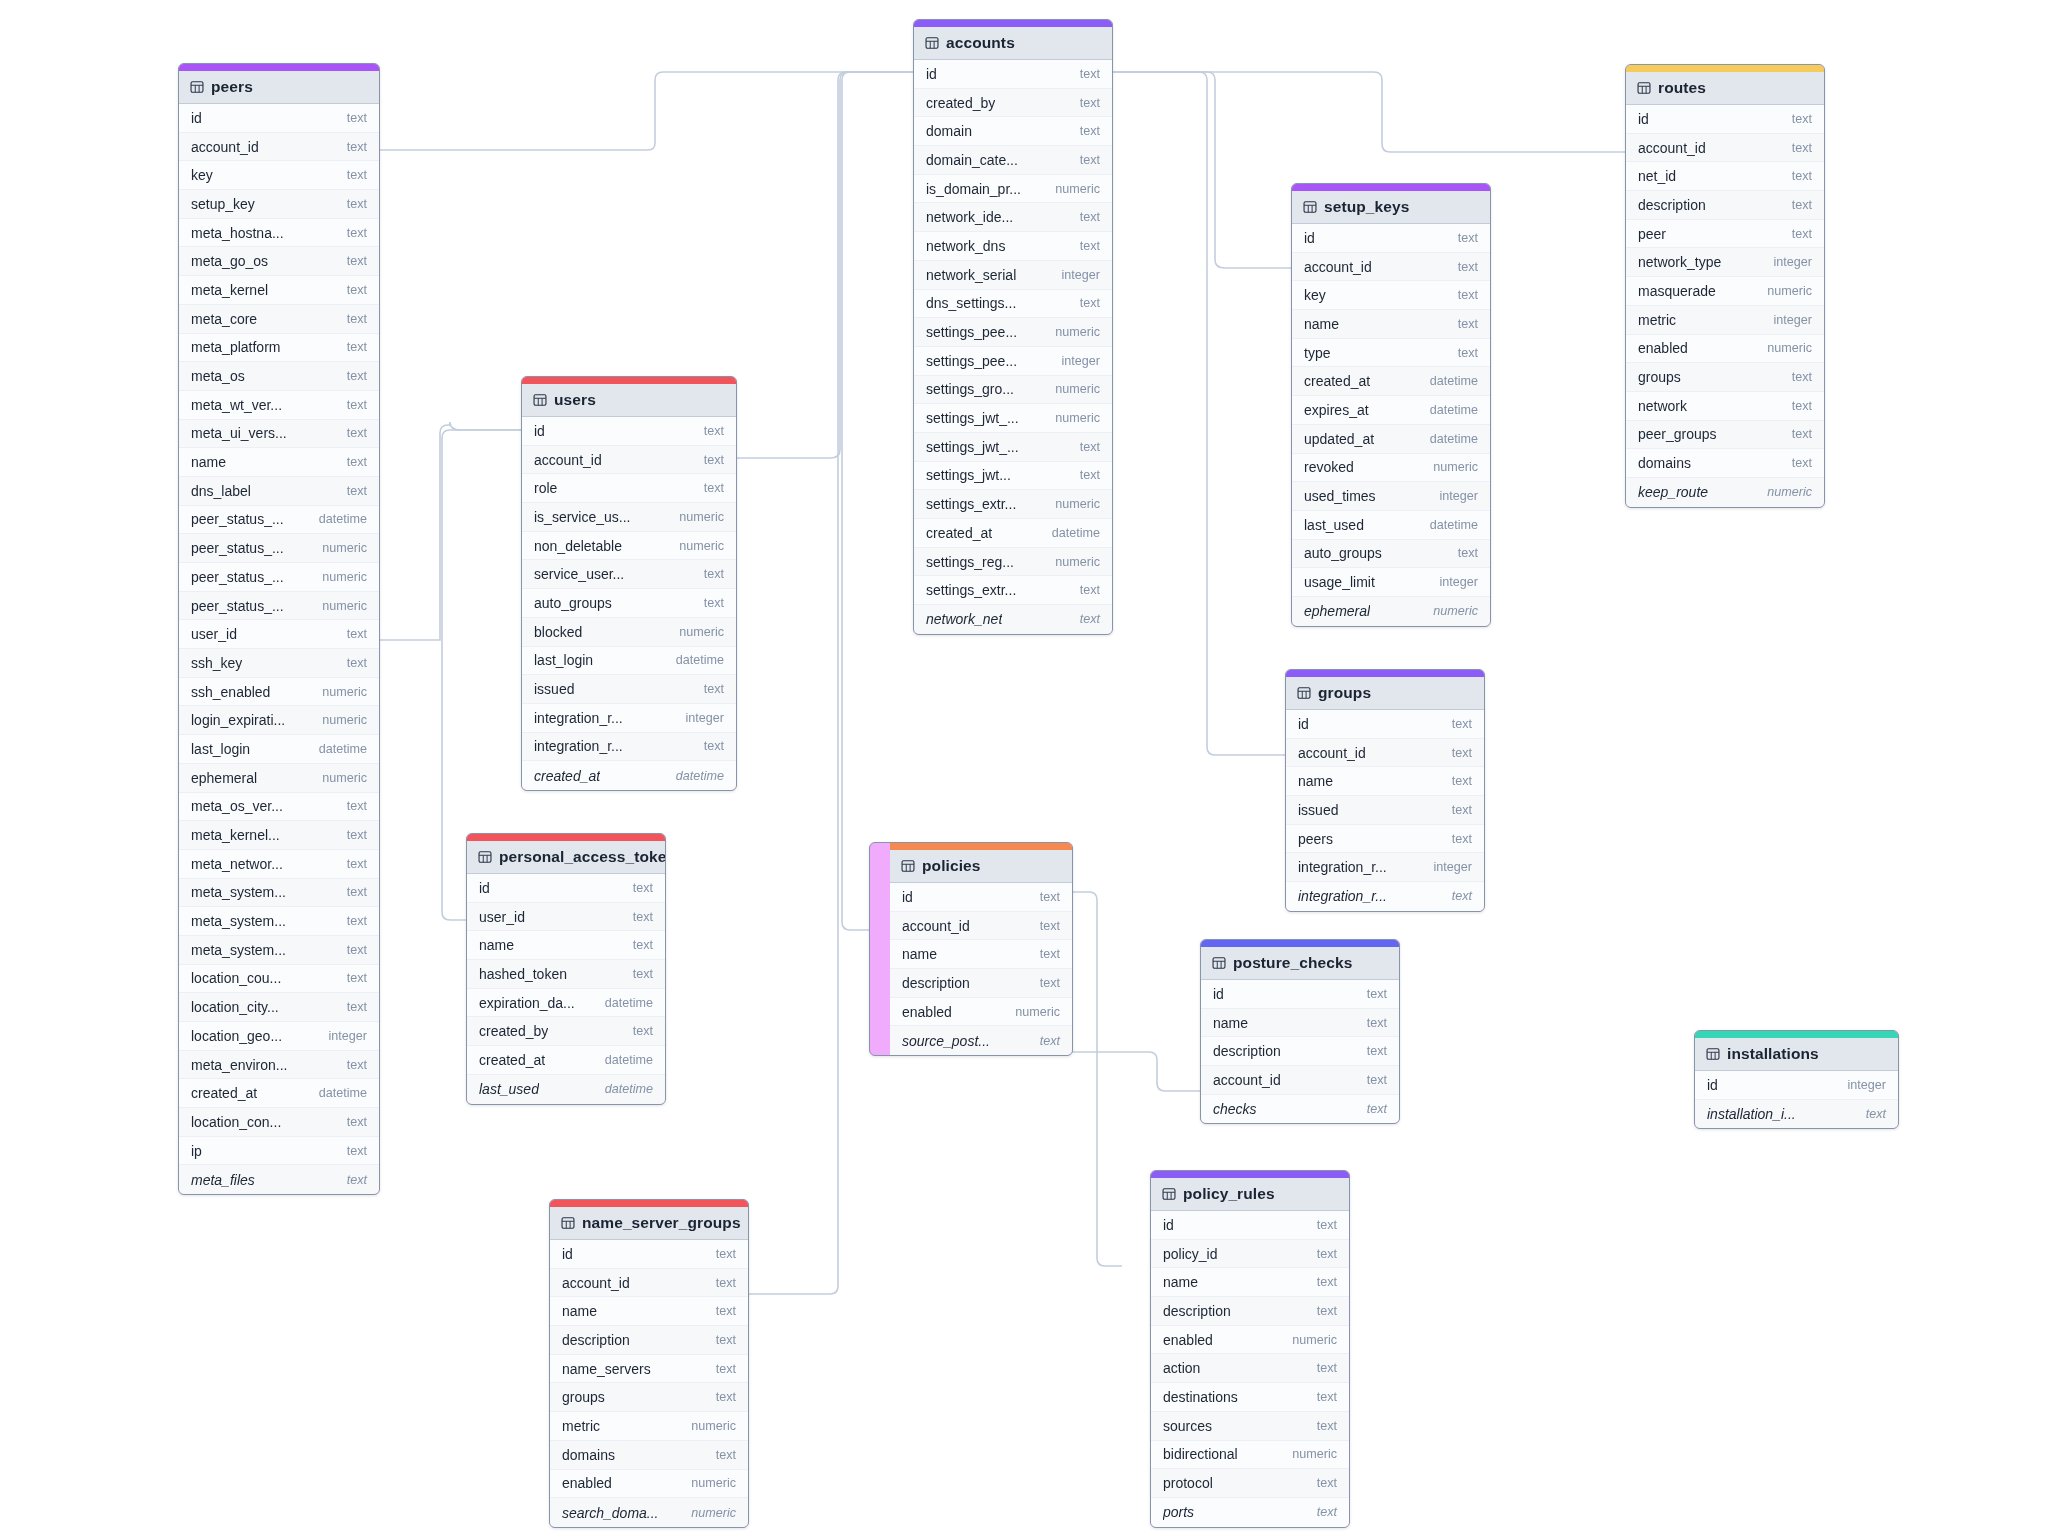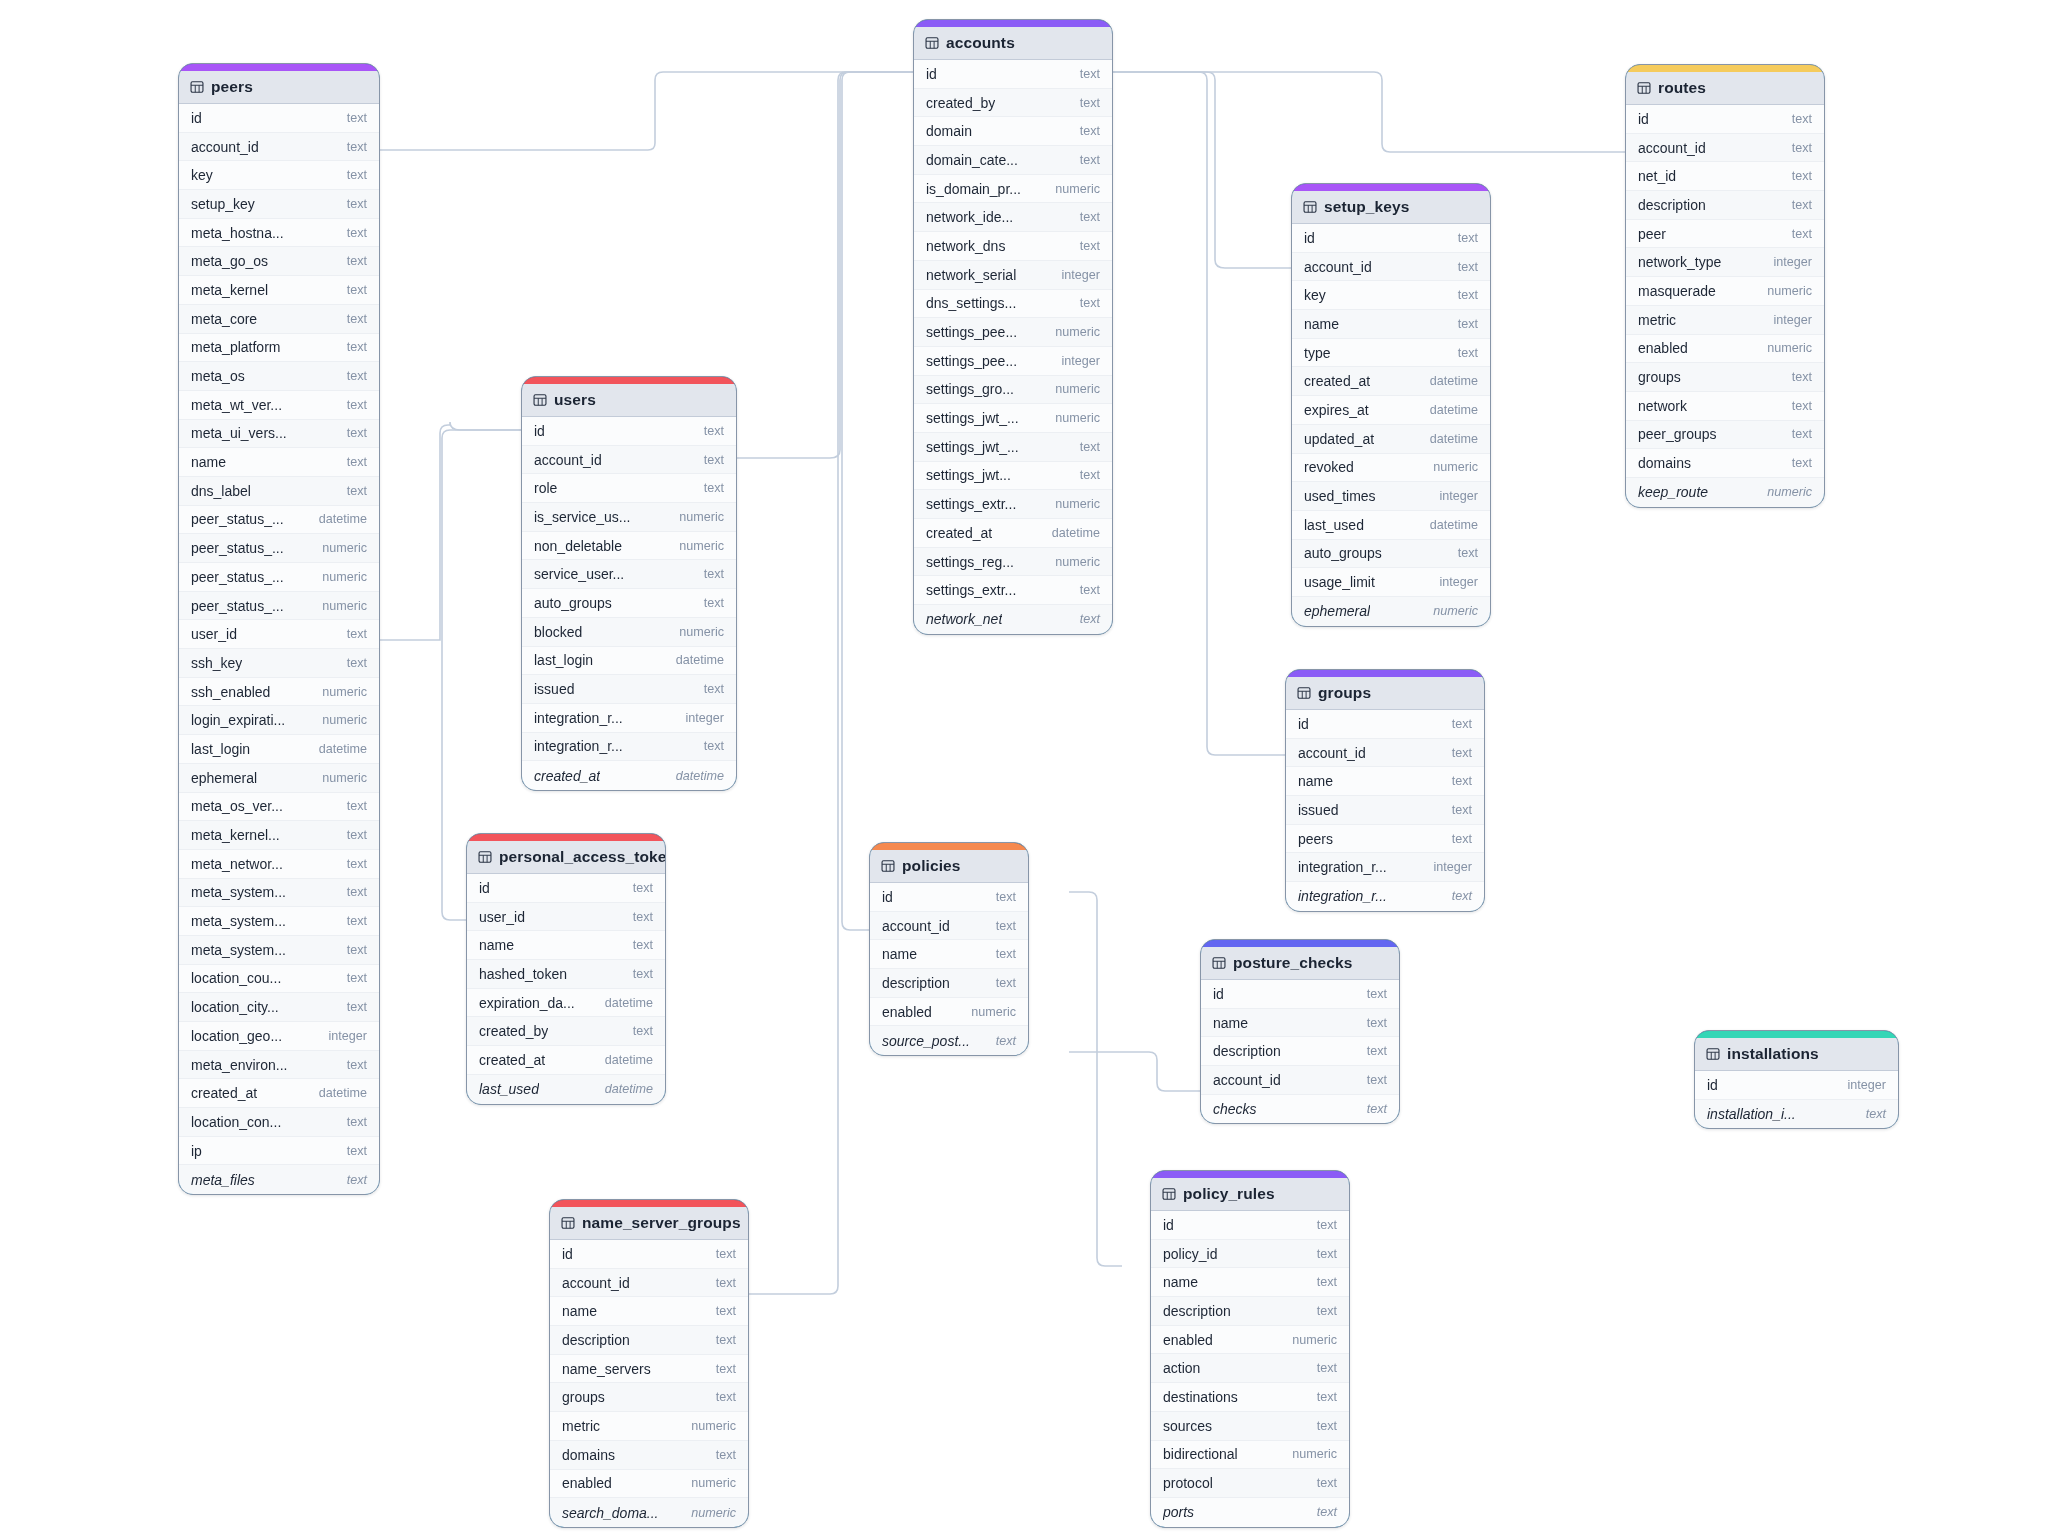--- a/index.html
+++ b/index.html
@@ -23,23 +23,23 @@
   svg.edges {
     position: absolute;
     left: 0;
     top: 0;
     width: 2048px;
     height: 1536px;
     pointer-events: none;
   }
   .table-node {
     position: absolute;
-    background: #0369a1;
+    background: #f0abfc;
     border: 1px solid #8795a8;
-    border-radius: 15px;
+    border-radius: 6px;
     box-shadow: 0 1px 3px rgba(20,30,50,0.13);
     overflow: hidden;
     box-sizing: border-box;
   }
   .accent {
     height: 7px;
     width: 100%;
   }
   .node-header {
     display: flex;
@@ -639,21 +639,21 @@
         </div>
         <div class="field-row">
           <span class="field-name">created_at</span>
           <span class="field-type">datetime</span>
         </div>
         <div class="field-row">
           <span class="field-name">last_used</span>
           <span class="field-type">datetime</span>
         </div>
       </div>
-      <div class="table-node" style="left: 869px; top: 842px; width: 160px;">
+      <div class="table-node" style="left: 869px; top: 842px; width: 204px; padding-left: 20px;">
         <div class="accent" style="background: rgb(245, 137, 79);"></div>
         <div class="node-header">
           <svg viewBox="0 0 16 16" class="tbl-icon">
             <rect x="1.2" y="2" width="13.6" height="12" rx="1.6" fill="none" stroke="#2b3546" stroke-width="1.3"></rect>
             <line x1="1.2" y1="6" x2="14.8" y2="6" stroke="#2b3546" stroke-width="1.1"></line>
             <line x1="6" y1="6" x2="6" y2="14" stroke="#2b3546" stroke-width="1.1"></line>
             <line x1="10.4" y1="6" x2="10.4" y2="14" stroke="#2b3546" stroke-width="1.1"></line>
           </svg>
           <span class="title">policies</span>
         </div>

